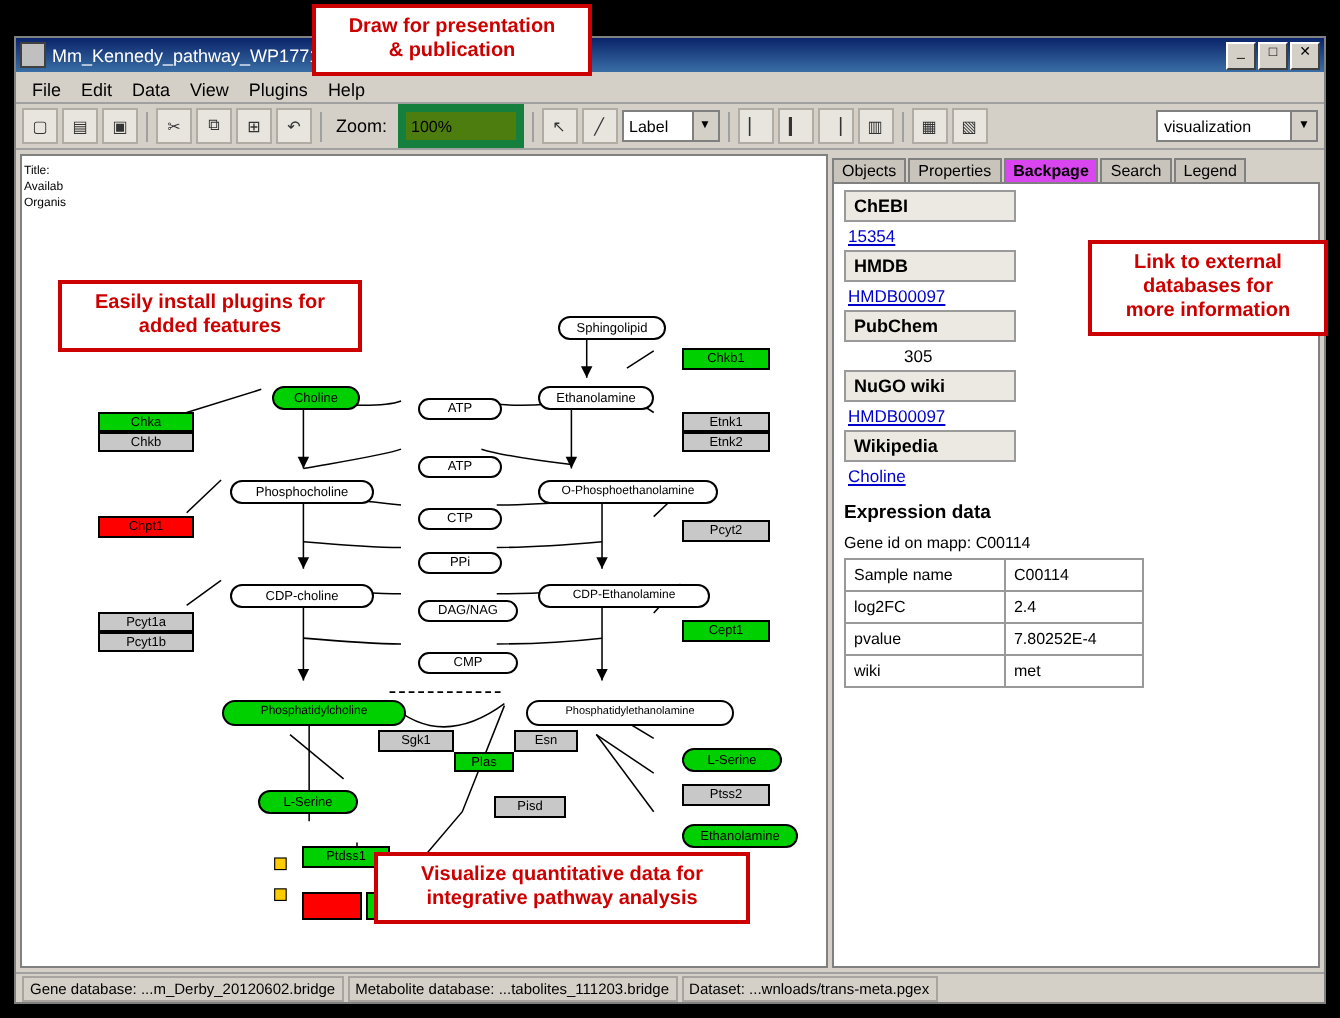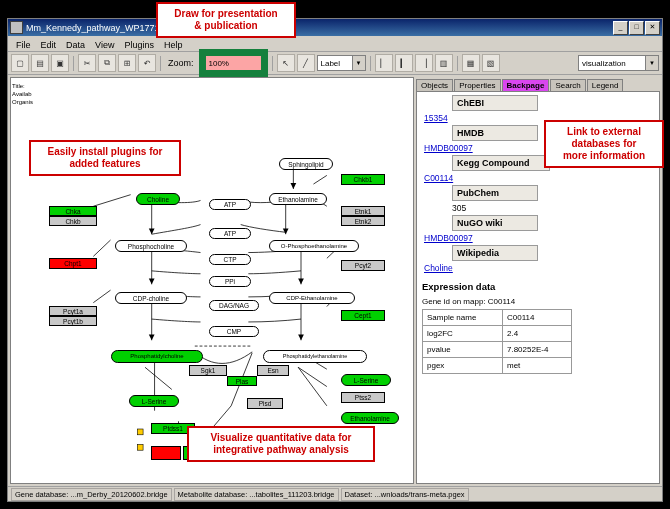--- a/index.html
+++ b/index.html
@@ -88,22 +88,22 @@
     border: 1px solid #b0aca4;
     background: #e8e5df;
     display: flex; align-items: center; justify-content: center;
     font-size: 8px;
     color: #333;
   }
   .sep { width: 1px; height: 15px; background: #a0a0a0; margin: 0 2px; }
   .zoomlabel { margin: 0 3px; font-size: 9px; }
   .zoombox {
     width: 52px; height: 14px;
-    background: #fca5a5;
-    border: 7px solid #15803d;
+    background: #4d7c0f;
+    border: 4px solid #15803d;
     font-size: 8px;
     display: flex; align-items: center; padding-left: 3px;
   }
   .combo {
     height: 14px;
     background: #fff;
     border: 1px solid #808080;
     font-size: 8px;
     display: flex; align-items: center;
     padding-left: 3px;
@@ -164,21 +164,20 @@
   .dbsection { margin-bottom: 2px; }
   .dbhead {
     background: #ece9e2;
     border: 1px solid #9a9a9a;
     font-weight: bold;
     font-size: 9px;
     padding: 2px 4px;
     width: 86px;
     box-sizing: border-box;
     margin-bottom: 2px;
-    margin-left: 30px;
   }
   .dblink { color: #0000cc; text-decoration: underline; font-size: 8.5px; padding-left: 2px; }
   .dbplain { color: #000; font-size: 8.5px; padding-left: 2px; margin-left: 28px; }
   .exprhead { font-weight: bold; font-size: 9.5px; margin: 8px 0 5px 0; }
   .geneid { font-size: 8px; margin-bottom: 3px; }
   table.exprtable {
     border-collapse: collapse;
     font-size: 8px;
     width: 150px;
   }
@@ -448,24 +447,20 @@
         <div class="dbsection">
           <div class="dbhead">ChEBI</div>
           <div class="dblink">15354</div>
         </div>
 
         <div class="dbsection">
           <div class="dbhead">HMDB</div>
           <div class="dblink">HMDB00097</div>
         </div>
 
-        <div class="dbsection">
-          <div class="dbhead" style="width:98px">Kegg Compound</div>
-          <div class="dblink">C00114</div>
-        </div>
 
         <div class="dbsection">
           <div class="dbhead">PubChem</div>
           <div class="dbplain">305</div>
         </div>
 
         <div class="dbsection">
           <div class="dbhead">NuGO wiki</div>
           <div class="dblink">HMDB00097</div>
         </div>
@@ -486,21 +481,21 @@
           </tr>
           <tr>
             <td>log2FC</td>
             <td>2.4</td>
           </tr>
           <tr>
             <td>pvalue</td>
             <td>7.80252E-4</td>
           </tr>
           <tr>
-            <td>pgex</td>
+            <td>wiki</td>
             <td>met</td>
           </tr>
         </tbody>
           </table>
       </div>
     </div>
   </div>
 
   <div class="statusbar">
     <div class="cell">Gene database: ...m_Derby_20120602.bridge</div>

